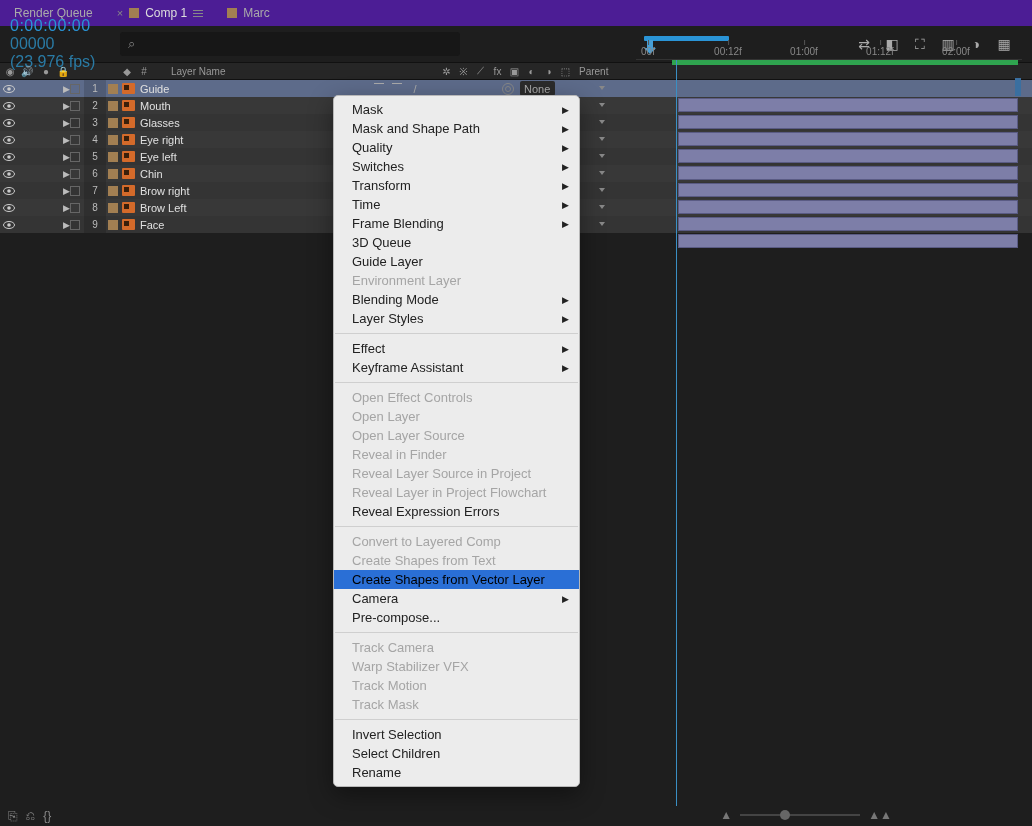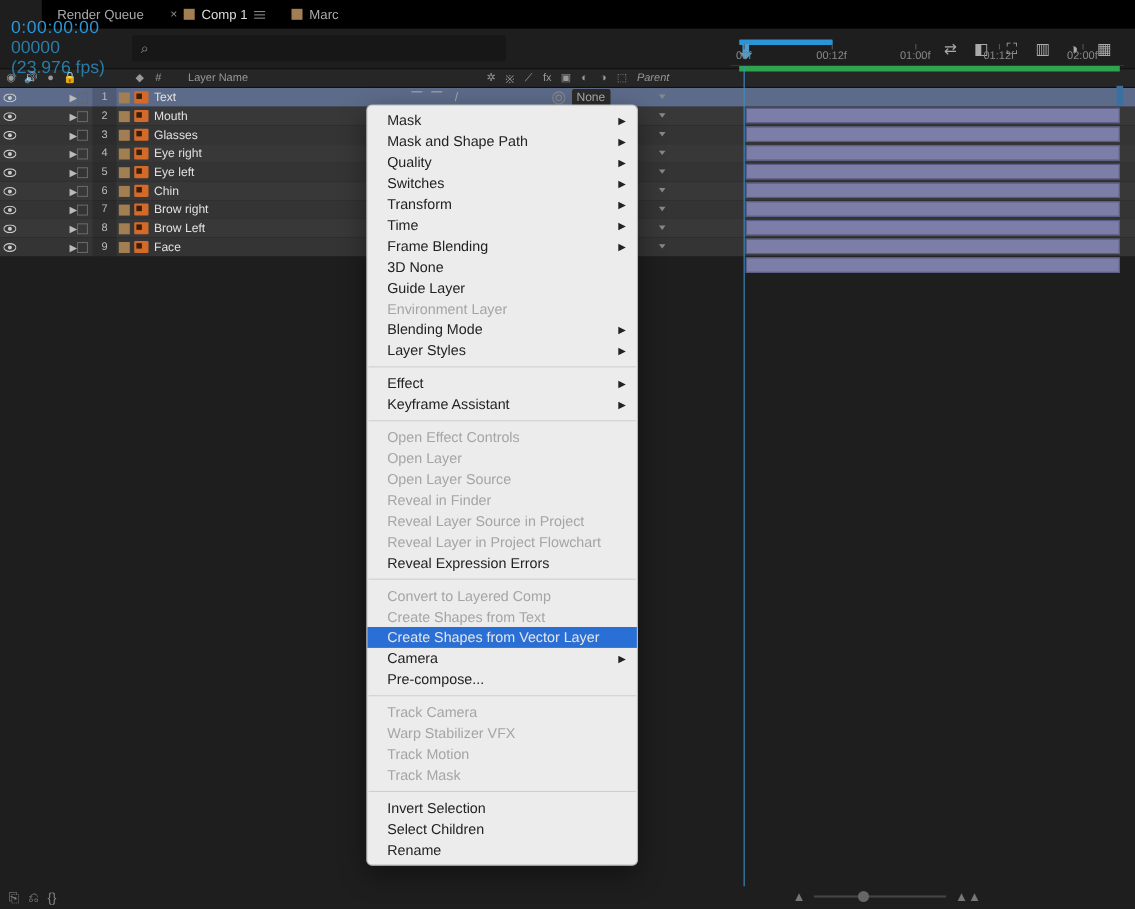--- a/index.html
+++ b/index.html
@@ -1,57 +1,57 @@
 <!DOCTYPE html>
 <html><head>
 <meta charset="utf-8">
 <style>
   * { margin: 0; padding: 0; box-sizing: border-box; font-family: -apple-system, "Segoe UI", Arial, sans-serif; }
   body { background: #1e1e1e; width: 1032px; height: 826px; overflow: hidden; color: #ccc; font-size: 12px; position: relative; }
 
   
-  .tabs { height: 26px; display: flex; align-items: center; padding-left: 14px; gap: 24px; background: #000000; margin-left: 38px; }
+  .tabs { height: 26px; display: flex; align-items: center; padding-left: 14px; gap: 24px; background: #4c1d95; }
   .tab { display: flex; align-items: center; gap: 6px; color: #aaa; font-size: 12px; }
   .tab.active { color: #ddd; }
   .tab .dot { width: 10px; height: 10px; background: #a27f52; display: inline-block; }
   .tab .burger { display: inline-flex; flex-direction: column; gap: 2px; }
   .tab .burger span { width: 10px; height: 1px; background: #888; }
   .tab .close { color: #888; font-size: 11px; }
 
   
   .header-row { height: 36px; display: flex; align-items: center; padding: 0 10px; gap: 8px; justify-content: flex-end; }
   .timecode-block { width: 102px; }
   .timecode { color: #2a94d6; font-size: 16px; font-weight: 500; letter-spacing: 0.5px; }
   .fps { color: #2a7ba5; font-size: 16px; }
   .search-wrap { flex: 0 0 340px; display: flex; align-items: center; background: #171717; border-radius: 3px; height: 24px; padding: 0 8px; gap: 8px; }
   .search-icon { color: #888; font-size: 13px; }
   .search-input { flex: 1; background: transparent; border: none; color: #ccc; font-size: 12px; outline: none; }
   .header-spacer { flex: 1; }
   .tool-icons { display: flex; gap: 12px; padding-right: 10px; }
   .tool-icon { width: 16px; height: 16px; color: #aaa; display: inline-flex; align-items: center; justify-content: center; font-size: 14px; }
 
   
-  .ruler { position: absolute; left: 664px; right: 10px; top: 32px; height: 28px; }
+  .ruler { position: absolute; left: 636px; right: 10px; top: 32px; height: 28px; }
   .ruler-ticks { position: relative; height: 100%; border-bottom: 1px solid #333; }
   .tick { position: absolute; top: 14px; font-size: 10px; color: #888; transform: translateX(-50%); }
   .tick::before { content: ""; position: absolute; left: 50%; top: -6px; width: 1px; height: 5px; background: #555; }
   .work-area { position: absolute; left: 8px; top: 4px; width: 85px; height: 5px; background: #2a94d6; border-radius: 1px; }
   .cti { position: absolute; left: 8px; top: 8px; width: 12px; height: 14px; }
   .cti::before { content: ""; position: absolute; left: 3px; top: 0; width: 6px; height: 8px; background: #479fd6; }
   .cti::after { content: ""; position: absolute; left: 0; top: 8px; border-left: 6px solid transparent; border-right: 6px solid transparent; border-top: 6px solid #479fd6; }
 
   
   .col-header { height: 18px; display: flex; align-items: center; background: #262626; border-top: 1px solid #111; border-bottom: 1px solid #111; font-size: 10px; color: #999; }
   .col-header .left-cols { width: 97px; display: flex; align-items: center; gap: 6px; padding-left: 4px; }
   .col-header .mini { width: 12px; height: 12px; display: inline-flex; align-items: center; justify-content: center; font-size: 10px; }
   .col-header .num-col { width: 22px; text-align: center; }
   .col-header .color-col { width: 12px; }
   .col-header .name-col { flex: 0 0 268px; padding-left: 4px; }
   .col-header .switch-col { width: 136px; display: flex; gap: 6px; padding-left: 6px; }
-  .col-header .parent-col { width: 56px; padding-left: 8px; font-style: italic; }
+  .col-header .parent-col { width: 56px; padding-left: 8px; }
 
   
   .layers { }
   .layer-row { height: 17px; display: flex; align-items: center; background: #383838; font-size: 11px; color: #e0e0e0; }
   .layer-row:nth-child(odd) { background: #343434; }
   .layer-row.selected { background: #5d6b8a; }
   .lr-vis { width: 48px; display: flex; align-items: center; gap: 3px; padding-left: 3px; }
   .eye { width: 12px; height: 12px; display: inline-flex; align-items: center; justify-content: center; }
   .eye svg { width: 12px; height: 8px; }
   .lr-twirl { width: 36px; display: flex; align-items: center; justify-content: flex-end; padding-right: 4px; color: #bbb; }
@@ -84,21 +84,21 @@
   .bottom-bar { position: absolute; left: 0; right: 0; bottom: 0; height: 20px; background: #1e1e1e; display: flex; align-items: center; padding: 0 8px; gap: 8px; color: #888; }
   .zoom-ctrl { position: absolute; right: 140px; bottom: 4px; display: flex; align-items: center; gap: 8px; color: #777; }
   .zoom-track { width: 120px; height: 2px; background: #444; position: relative; }
   .zoom-thumb { position: absolute; left: 40px; top: -4px; width: 10px; height: 10px; border-radius: 50%; background: #666; }
 
   
   .context-menu { position: absolute; left: 333px; top: 95px; width: 247px; background: #ececec; border: 1px solid #b8b8b8; border-radius: 5px; box-shadow: 0 8px 24px rgba(0,0,0,0.4); padding: 4px 0; color: #222; font-size: 13px; }
   .menu-item { height: 19px; display: flex; align-items: center; padding: 0 18px; position: relative; }
   .menu-item.has-sub::after { content: "▶"; position: absolute; right: 10px; font-size: 9px; }
   .menu-item.disabled { color: #a5a5a5; }
-  .menu-item.highlight { background: #2a6fd6; color: #e5e5e5; }
+  .menu-item.highlight { background: #2a6fd6; color: #000000; }
   .menu-sep { height: 1px; background: #cfcfcf; margin: 5px 1px; }
 
   .sw-dash { width: 10px; height: 1px; background: #aaa; display: inline-block; }
   .sw-slash { width: 10px; text-align: center; color: #aaa; font-size: 11px; }
 </style>
 </head>
 <body>
 
 <div class="tabs">
   <div class="tab">
@@ -191,21 +191,21 @@
         <span class="twirl">▶</span>
         <span class="solo"></span>
       </div>
       <div class="lr-num">1</div>
       <div class="lr-swatch">
         <span class="swatch"></span>
       </div>
       <div class="lr-icon">
         <span class="ai-chip"></span>
       </div>
-      <div class="lr-name">Text</div>
+      <div class="lr-name">Guide</div>
       <div class="lr-switches">
         <span class="sw-dash"></span>
         <span class="sw-dash"></span>
         <span class="sw-slash">/</span>
       </div>
       <div class="lr-parent">
         <span class="pickwhip"></span>
         <div class="parent-wrap"><select class="parent-select"><option>None</option></select></div>
       </div>
     </div>
@@ -508,21 +508,21 @@
 </div>
 
 <div class="context-menu" id="ctx">
     <div class="menu-item has-sub">Mask</div>
     <div class="menu-item has-sub">Mask and Shape Path</div>
     <div class="menu-item has-sub">Quality</div>
     <div class="menu-item has-sub">Switches</div>
     <div class="menu-item has-sub">Transform</div>
     <div class="menu-item has-sub">Time</div>
     <div class="menu-item has-sub">Frame Blending</div>
-    <div class="menu-item">3D None</div>
+    <div class="menu-item">3D Queue</div>
     <div class="menu-item">Guide Layer</div>
     <div class="menu-item disabled">Environment Layer</div>
     <div class="menu-item has-sub">Blending Mode</div>
     <div class="menu-item has-sub">Layer Styles</div>
     <div class="menu-sep"></div>
     <div class="menu-item has-sub">Effect</div>
     <div class="menu-item has-sub">Keyframe Assistant</div>
     <div class="menu-sep"></div>
     <div class="menu-item disabled">Open Effect Controls</div>
     <div class="menu-item disabled">Open Layer</div>

